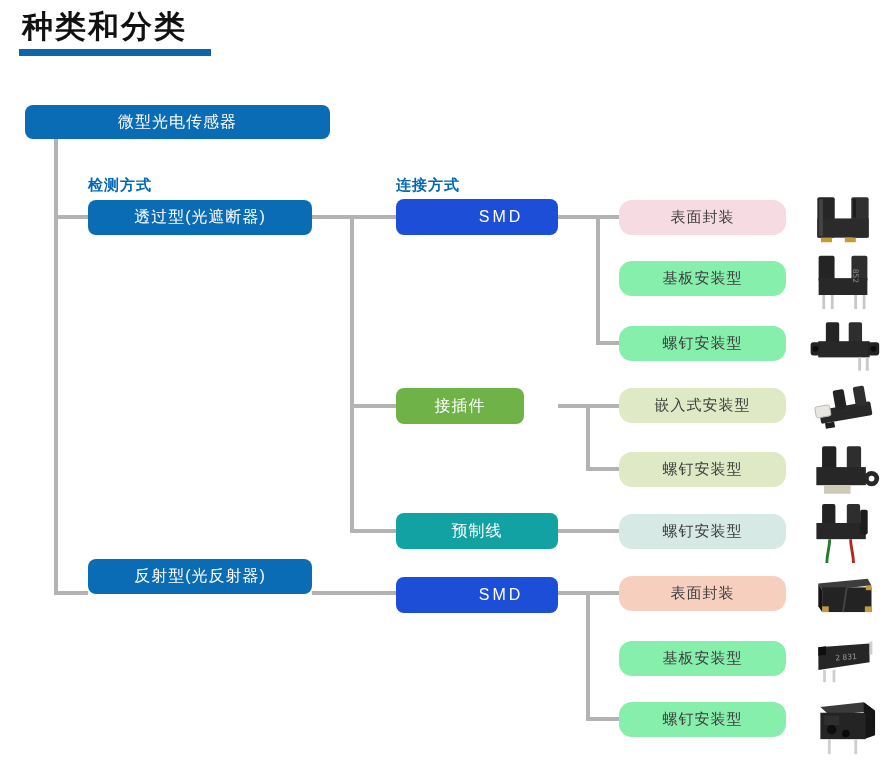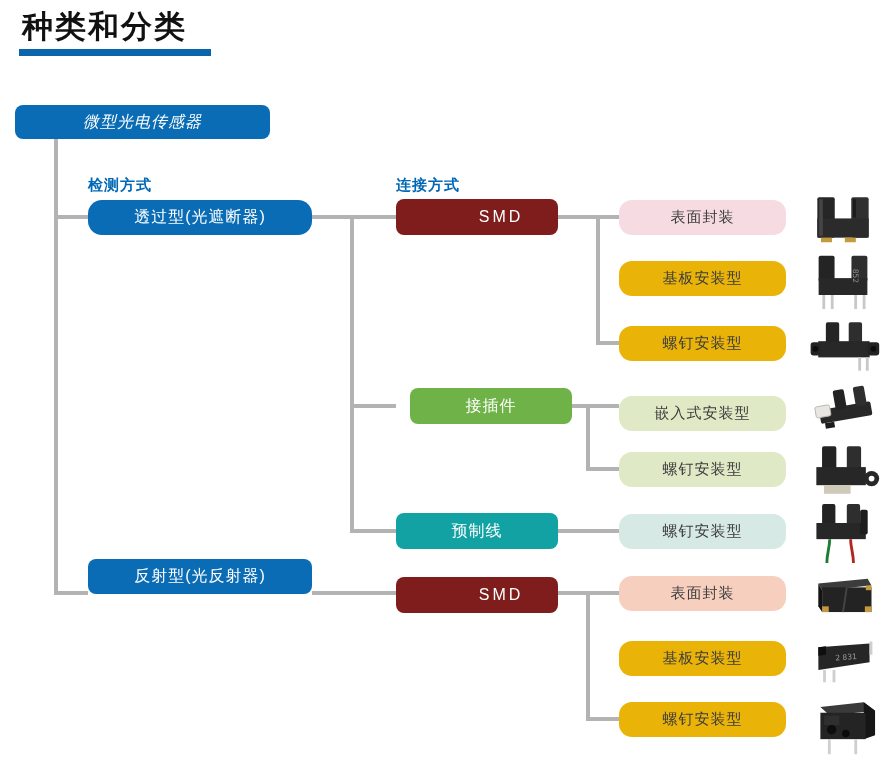--- a/index.html
+++ b/index.html
@@ -6,29 +6,29 @@
   .canvas{position:relative;width:889px;height:763px;background:#fff;overflow:hidden;}
 
   .page-title{position:absolute;left:18px;top:2px;font-size:31px;font-weight:bold;color:#111;letter-spacing:2px;margin:4px;}
   .title-underline{position:absolute;left:19px;top:49px;width:192px;height:7px;background:#0a65ad;}
 
   .col-header{position:absolute;font-size:15px;font-weight:bold;color:#0068b7;text-align:left;letter-spacing:1px;}
 
   .node{position:absolute;display:flex;align-items:center;justify-content:center;
         border-radius:8px;font-size:16px;letter-spacing:1px;box-sizing:border-box;}
   .node.blue{background:#0a6cb5;color:#fff;}
-  .node.pink{background:#7f1d1d;color:#fff;letter-spacing:3px;padding-left:48px;}
+  .node.pink{background:#1d4ed8;color:#fff;letter-spacing:3px;padding-left:48px;}
   .node.green{background:#6fb247;color:#fff;}
   .node.teal{background:#12a2a4;color:#fff;}
 
   .mount{position:absolute;left:619px;width:167px;height:35px;border-radius:13px;
          display:flex;align-items:center;justify-content:center;
          font-size:15px;color:#3d3d3d;letter-spacing:1px;}
   .tone-pink-light{background:#f6dbe2;}
-  .tone-cream{background:#eab308;}
+  .tone-cream{background:#86efac;}
   .tone-green-light{background:#dfe9c5;}
   .tone-teal-light{background:#d6e9e5;}
   .tone-salmon{background:#f7cfbf;}
 
   .line{position:absolute;background:#b3b3b3;}
 
   .product{position:absolute;left:803px;width:80px;display:flex;align-items:center;justify-content:center;}
   .product svg{display:block;}
 </style>
 </head>
@@ -55,34 +55,34 @@
   <div class="line" style="left:596px;top:341px;width:23px;height:4px;"></div>
   <div class="line" style="left:558px;top:404px;width:61px;height:4px;"></div>
   <div class="line" style="left:586px;top:404px;width:4px;height:67px;"></div>
   <div class="line" style="left:586px;top:467px;width:33px;height:4px;"></div>
   <div class="line" style="left:558px;top:529px;width:61px;height:4px;"></div>
   <div class="line" style="left:312px;top:591px;width:84px;height:4px;"></div>
   <div class="line" style="left:558px;top:591px;width:61px;height:4px;"></div>
   <div class="line" style="left:586px;top:591px;width:4px;height:130px;"></div>
   <div class="line" style="left:586px;top:717px;width:33px;height:4px;"></div>
 
-  <div class="node blue" style="left:15px;top:105px;width:255px;height:34px;font-style:italic;">微型光电传感器</div>
+  <div class="node blue" style="left:25px;top:105px;width:305px;height:34px;">微型光电传感器</div>
 
-  <div class="node blue" style="left:88px;top:200px;width:224px;height:35px;border-radius:14px;">透过型(光遮断器)</div>
+  <div class="node blue" style="left:88px;top:200px;width:224px;height:35px;">透过型(光遮断器)</div>
   <div class="node blue" style="left:88px;top:559px;width:224px;height:35px;">反射型(光反射器)</div>
 
   <div class="node pink" style="left:396px;top:199px;width:162px;height:36px;">SMD</div>
-  <div class="node green" style="left:410px;top:388px;width:162px;height:36px;">接插件</div>
+  <div class="node green" style="left:396px;top:388px;width:128px;height:36px;">接插件</div>
   <div class="node teal" style="left:396px;top:513px;width:162px;height:36px;font-family:Liberation Serif, serif;">预制线</div>
   <div class="node pink" style="left:396px;top:577px;width:162px;height:36px;">SMD</div>
 
   <div class="mount tone-pink-light" style="top:200px;">表面封装</div>
   <div class="mount tone-cream" style="top:261px;">基板安装型</div>
   <div class="mount tone-cream" style="top:326px;">螺钉安装型</div>
-  <div class="mount tone-green-light" style="top:388px;margin-top:8px;">嵌入式安装型</div>
+  <div class="mount tone-green-light" style="top:388px;">嵌入式安装型</div>
   <div class="mount tone-green-light" style="top:452px;">螺钉安装型</div>
   <div class="mount tone-teal-light" style="top:514px;">螺钉安装型</div>
   <div class="mount tone-salmon" style="top:576px;">表面封装</div>
   <div class="mount tone-cream" style="top:641px;">基板安装型</div>
   <div class="mount tone-cream" style="top:702px;">螺钉安装型</div>
 
   <div class="product" style="top:190px;height:55px;">
     <svg width="76" height="55" viewBox="0 0 80 60">
       <rect x="12" y="8" width="19" height="44" rx="2" fill="#262626"></rect>
       <rect x="49" y="8" width="19" height="44" rx="2" fill="#303030"></rect>

